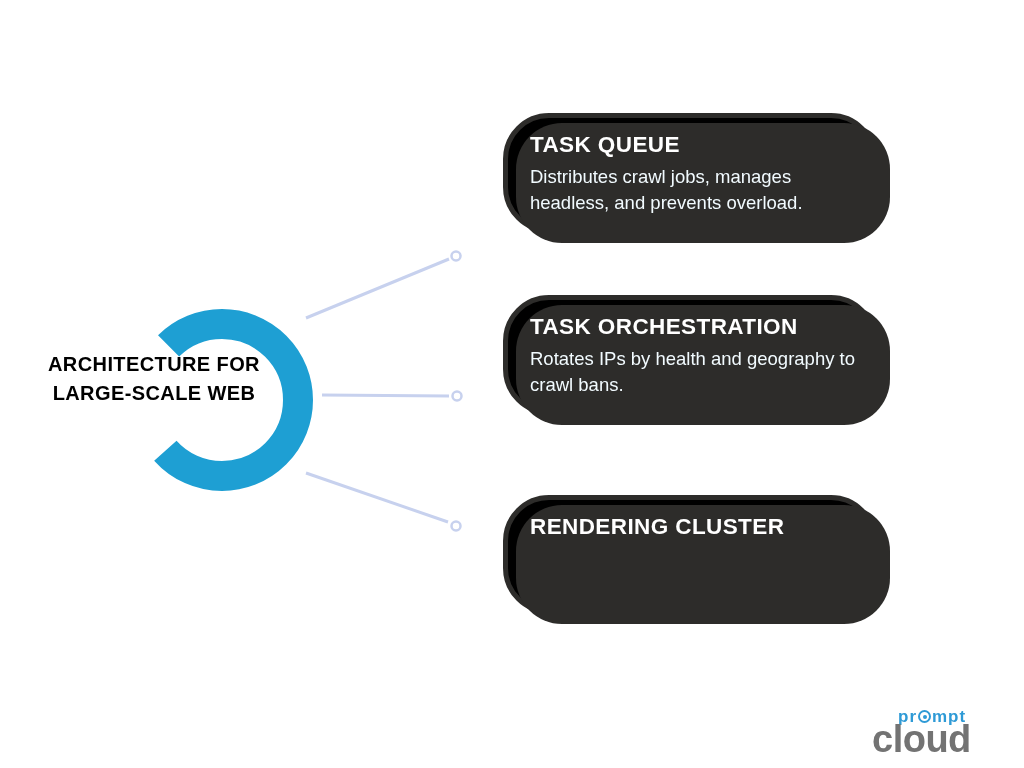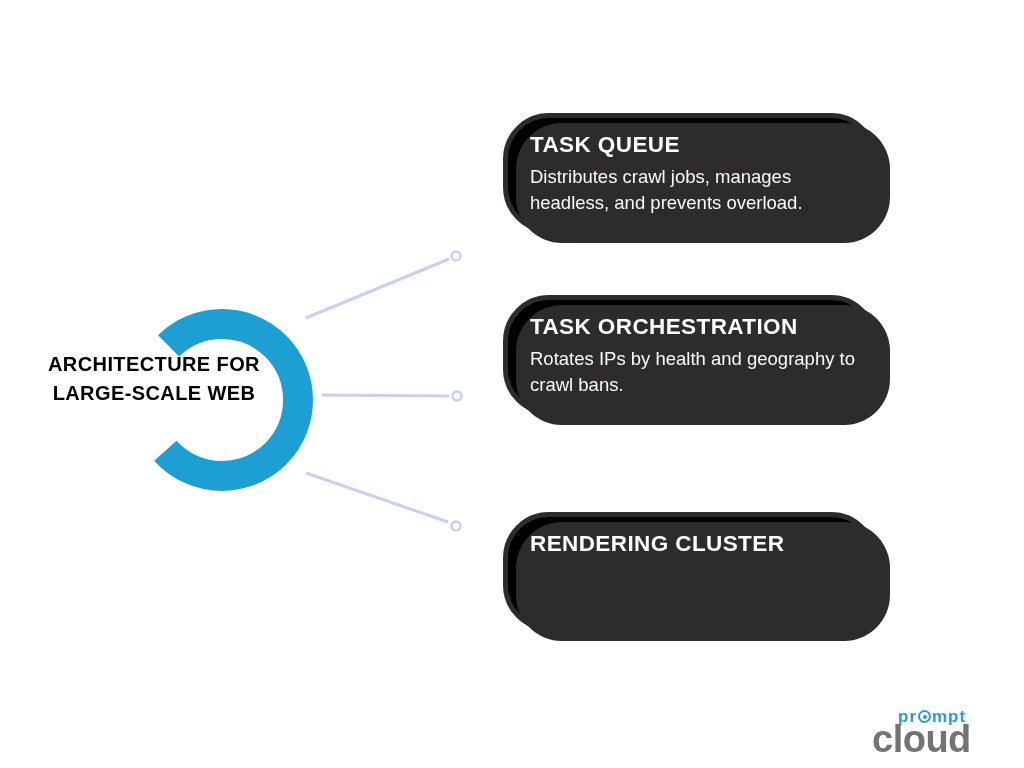--- a/index.html
+++ b/index.html
@@ -53,21 +53,21 @@
     content: "";
     position: absolute;
     inset: -5px;
     transform: translate(13px, 10px);
     background: #2d2c2a;
     border-radius: 46px;
     z-index: -1;
   }
   .card-1 { top: 113px; }
   .card-2 { top: 295px; }
-  .card-3 { top: 512px; }
+  .card-3 { top: 495px; }
   .card-heading {
     font-size: 22.5px;
     font-weight: bold;
     color: #ffffff;
     letter-spacing: 0.4px;
     margin-bottom: 6px;
   }
   .card-desc {
     font-size: 18.5px;
     line-height: 26px;

